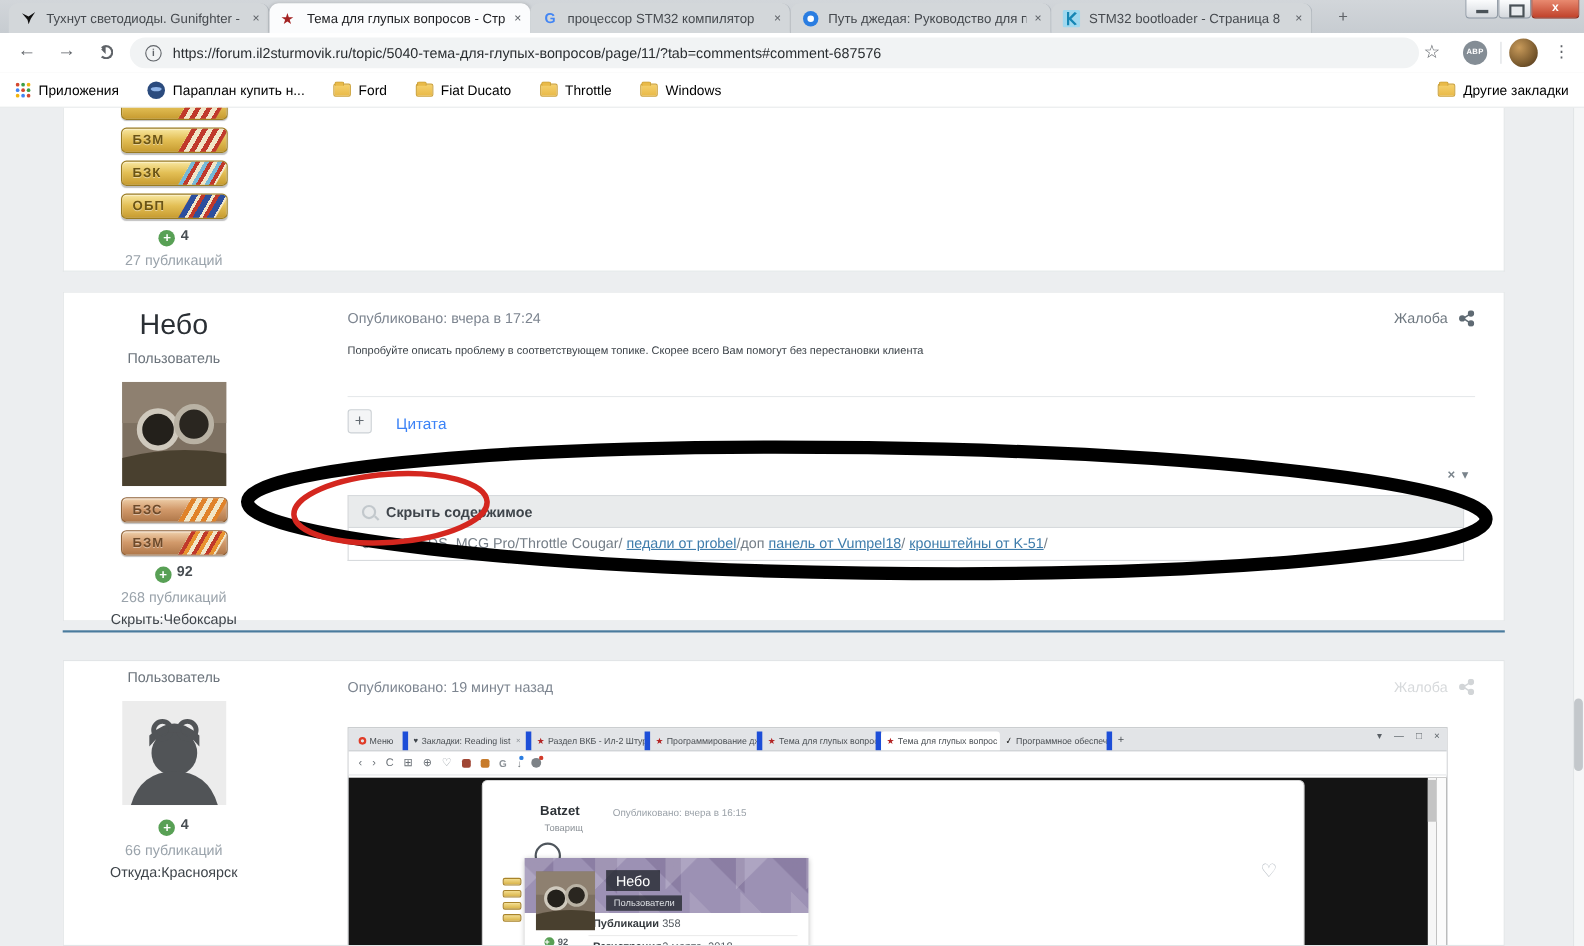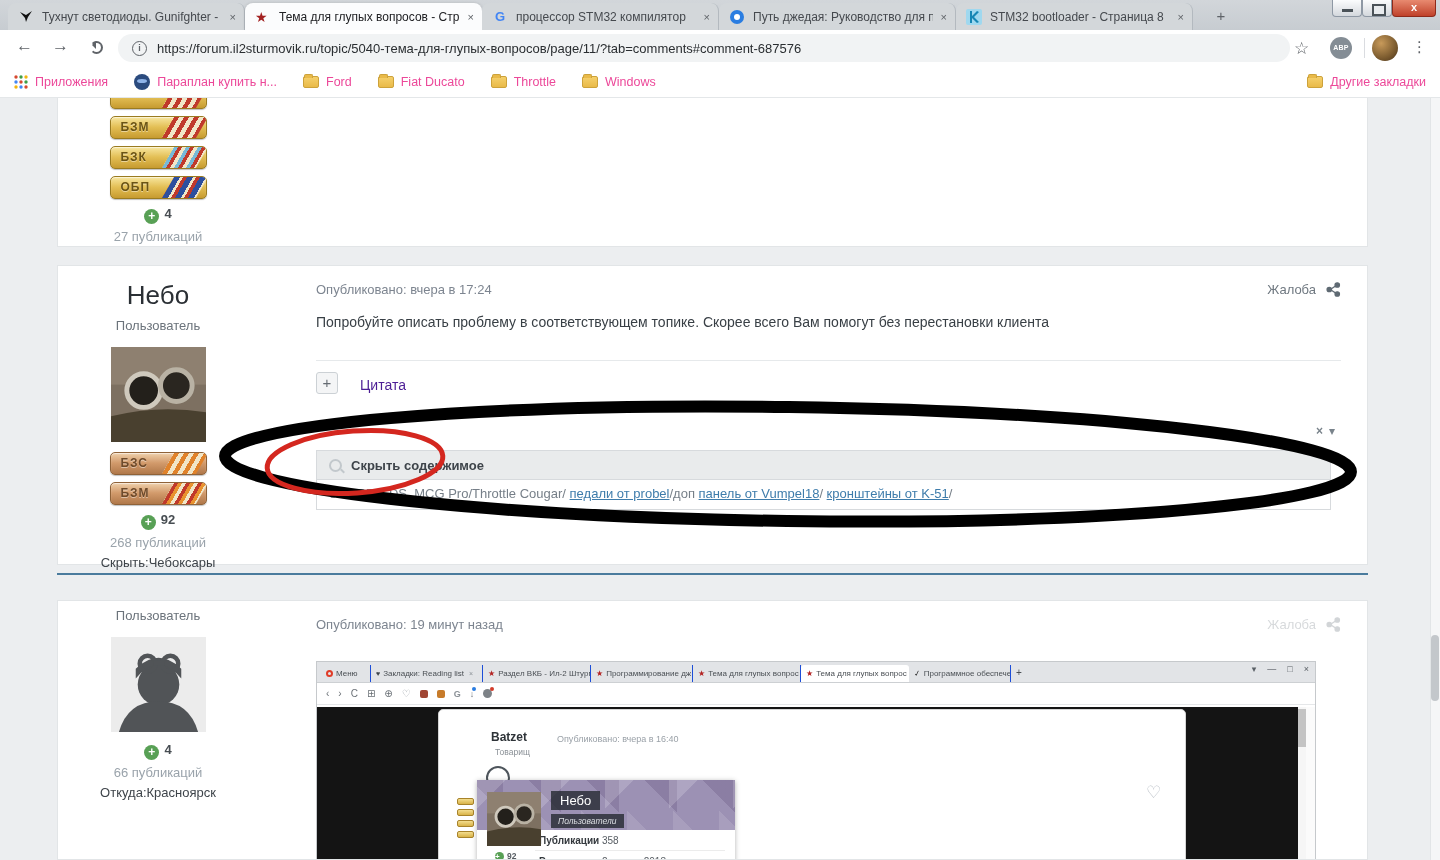--- a/index.html
+++ b/index.html
@@ -44,21 +44,21 @@
   .abp { position:absolute; left:1330px; top:7px; width:22px; height:22px; border-radius:50%; background:#848d95;
     color:#fff; font-size:7px; font-weight:bold; text-align:center; line-height:22px; letter-spacing:.3px; }
   .tb-sep { position:absolute; left:1364px; top:8px; width:1px; height:20px; background:#dadce0; }
   .tb-avatar { position:absolute; left:1372px; top:5px; width:26px; height:26px; border-radius:50%;
     background:radial-gradient(circle at 35% 32%, #c89a5a, #7a5a2e 62%, #46301a); }
   .menu-dots { position:absolute; left:1412px; top:8px; font-size:15px; color:#5f6368; }
 
   
   .bookmarks { position:absolute; left:0; top:66px; width:1440px; height:32px; background:#fff;
     border-bottom:1px solid #e4e7e9; display:flex; align-items:center; padding:0 14px; gap:26px; }
-  .bm { display:flex; align-items:center; gap:7px; font-size:12.5px; color:#ec4899; white-space:nowrap; }
+  .bm { display:flex; align-items:center; gap:7px; font-size:12.5px; color:#000000; white-space:nowrap; }
   .folder { width:16px; height:12px; background:linear-gradient(#f5d06c,#e9ba49); border:1px solid #cda23a; border-radius:2px; position:relative; }
   .folder::before { content:""; position:absolute; left:0; top:-3px; width:7px; height:3px; background:#e9ba49; border:1px solid #cda23a; border-bottom:none; border-radius:2px 2px 0 0; }
   .bm-fav { width:16px; height:16px; border-radius:50%; background:#2b4b7e; position:relative; }
   .bm-fav::after { content:""; position:absolute; left:3px; top:5px; width:10px; height:4px; border-radius:50%; background:#8fb4e8; }
   .bm-other { margin-left:auto; }
 
   
   .page { position:absolute; left:0; top:98px; width:1440px; height:762px; background:#eceef0; }
   .scrolltrack { position:absolute; right:0; top:98px; width:10px; height:762px; background:#f5f6f7; border-left:1px solid #e2e5e7; }
   .scrollthumb { position:absolute; right:1px; top:635px; width:8px; height:66px; background:#c3c7cb; border-radius:4px; }
@@ -93,39 +93,39 @@
   .reprow { margin-top:4px; font-size:13px; font-weight:bold; color:#474d52; }
   .rp { display:inline-block; width:15px; height:15px; border-radius:50%; background:#58a055; color:#fff;
     font-weight:bold; font-size:12px; line-height:15px; vertical-align:-2px; margin-right:5px; }
   .pubs { font-size:13px; color:#9aa3ab; margin-top:5px; }
   .loc { font-size:13px; color:#3e444a; margin-top:5px; }
 
   .main { position:absolute; left:258px; right:26px; top:0; bottom:0; }
   .pdate { position:absolute; left:0; top:16px; font-size:13px; color:#7d8590; }
   .report { position:absolute; right:0; top:16px; font-size:13px; color:#6f7880; display:flex; align-items:center; gap:10px; }
   .report.faded { opacity:.28; }
-  .pbody { position:absolute; left:0; top:48px; font-size:14px; color:#383f45; }
+  .pbody { position:absolute; left:0; top:48px; font-size:10px; color:#383f45; }
   .phr { position:absolute; left:0; right:0; top:94px; border-top:1px solid #e6e9eb; }
   .plusbtn { position:absolute; left:0; top:106px; width:22px; height:22px; background:#f4f5f6; border:1px solid #ccd1d5;
     border-radius:3px; color:#646b72; font-size:15px; line-height:20px; text-align:center; }
-  .quote { position:absolute; left:44px; top:111px; font-size:14px; color:#4c1d95; }
+  .quote { position:absolute; left:44px; top:111px; font-size:14px; color:#3b82f6; }
   .sigctl { position:absolute; top:158px; right:6px; font-size:12px; color:#79838b; }
   .sigctl .x { font-weight:bold; margin-right:6px; }
   .spoiler { position:absolute; left:0; top:184px; width:1015px; }
   .sp-head { height:30px; background:#e9ebec; border:1px solid #d7dadd; display:flex; align-items:center; gap:9px; padding:0 12px; }
   .sp-ico { width:13px; height:13px; border:2px solid #c2c8cc; border-radius:50%; position:relative; }
   .sp-ico::after { content:""; position:absolute; left:9px; top:9px; width:5px; height:2px; background:#c2c8cc; transform:rotate(45deg); }
   .sp-label { font-size:13px; font-weight:bold; color:#3e444a; }
   .sp-body { background:#fff; border:1px solid #d7dadd; border-top:none; padding:6px 12px 8px; font-size:13px; color:#767f88; }
   .sp-body a { color:#3e7cab; text-decoration:underline; }
 
   
   .mini { position:absolute; left:0; top:60px; width:1000px; height:215px; border:1px solid #c6c9cc; background:#fff; }
   .mtabs { height:21px; background:#e2e4e7; border-bottom:1px solid #cdd0d3; display:flex; align-items:flex-end; padding-left:4px; position:relative; }
-  .mtab { height:17px; display:flex; align-items:center; gap:3px; padding:0 5px; border-right:1px solid #1d4ed8;
+  .mtab { height:17px; display:flex; align-items:center; gap:3px; padding:0 5px; border-right:5px solid #1d4ed8;
     font-size:8px; color:#4a4f54; white-space:nowrap; overflow:hidden; }
   .mtab.active { background:#fff; border-radius:3px 3px 0 0; border-right:none; }
   .mi-o { width:7px; height:7px; border:2px solid #e03c28; border-radius:50%; flex:0 0 auto; }
   .mi-heart { font-size:7px; color:#3e444a; } .mi-star { font-size:8px; color:#b32424; }
   .mi-bird { font-size:8px; color:#111; font-weight:bold; transform:rotate(-12deg); }
   .mx { font-size:7px; color:#8a9096; margin-left:2px; }
   .mplus { width:16px; text-align:center; font-size:10px; color:#4a4f54; align-self:center; }
   .mwinctl { position:absolute; right:6px; top:2px; display:flex; gap:11px; font-size:9px; color:#5a6066; }
   .mbar { height:22px; background:#fff; border-bottom:1px solid #e5e7e9; display:flex; align-items:center; padding:0 9px; gap:9px; font-size:10px; color:#6a7076; }
   .murl { font-size:8.5px; color:#8a9096; white-space:nowrap; overflow:hidden; flex:1; }
@@ -156,21 +156,21 @@
   .pcard { position:absolute; left:38px; top:70px; width:258px; height:120px; background:#fff;
     box-shadow:0 1px 5px rgba(0,0,0,.3); z-index:3; }
   .pbanner { height:50px;
     background:
       linear-gradient(135deg, rgba(255,255,255,.18) 25%, transparent 25.5%) 0 0/64px 50px,
       linear-gradient(225deg, rgba(40,20,70,.15) 30%, transparent 30.5%) 26px 0/58px 50px,
       linear-gradient(45deg, rgba(255,255,255,.12) 20%, transparent 20.5%) 12px 0/46px 50px,
       #9c91b4; }
   .pava { position:absolute; left:10px; top:12px; width:54px; height:54px; z-index:2; overflow:hidden; }
   .pname { position:absolute; left:74px; top:11px; background:rgba(35,38,45,.78); color:#fff; font-size:13px; padding:2px 9px; z-index:2; }
-  .prole { position:absolute; left:74px; top:34px; background:rgba(35,38,45,.78); color:#dcdfe3; font-size:8.5px; padding:2px 7px; z-index:2;font-style:italic; }
+  .prole { position:absolute; left:74px; top:34px; background:rgba(35,38,45,.78); color:#dcdfe3; font-size:8.5px; padding:2px 7px; z-index:2; }
   .prep { position:absolute; left:18px; top:71px; font-size:8.5px; font-weight:bold; color:#565c62; }
   .prep .rp { width:9px; height:9px; font-size:8px; line-height:9px; margin-right:3px; vertical-align:0; }
   .plabel { position:absolute; left:62px; font-size:10px; font-weight:bold; color:#33383d; }
   .pvalue { position:absolute; left:125px; font-size:10px; color:#565c62; }
   .pdivline { position:absolute; left:58px; top:70px; width:190px; border-top:1px solid #ececec; }
 
   .annot { position:absolute; left:0; top:0; z-index:60; pointer-events:none; }
   .share-svg { display:block; }
 </style>
 </head>
@@ -445,21 +445,21 @@
           <span class="mext" style="background:#a04634;"></span>
           <span class="mext" style="background:#c77b2a;"></span>
           <span style="font-weight:bold; font-size:9px; color:#8a9096;">G</span>
           <span class="dot" style="font-size:9px;">↓</span>
           <span class="mperson dot red"></span>
         </div>
         <div class="mpage">
           <div class="mcontent">
             <div class="bname">Batzet</div>
             <div class="brole">Товарищ</div>
-            <div class="bdate">Опубликовано: вчера в 16:40</div>
+            <div class="bdate">Опубликовано: вчера в 16:15</div>
             <div class="bheart">♡</div>
             <div class="bavatar"></div>
             <span class="minibadge" style="top:88px"></span>
             <span class="minibadge" style="top:99px"></span>
             <span class="minibadge" style="top:110px"></span>
             <span class="minibadge" style="top:121px"></span>
             <div class="pcard">
               <div class="pbanner"></div>
               <div class="pava">
                 <svg width="54" height="54" viewBox="0 0 96 96">

